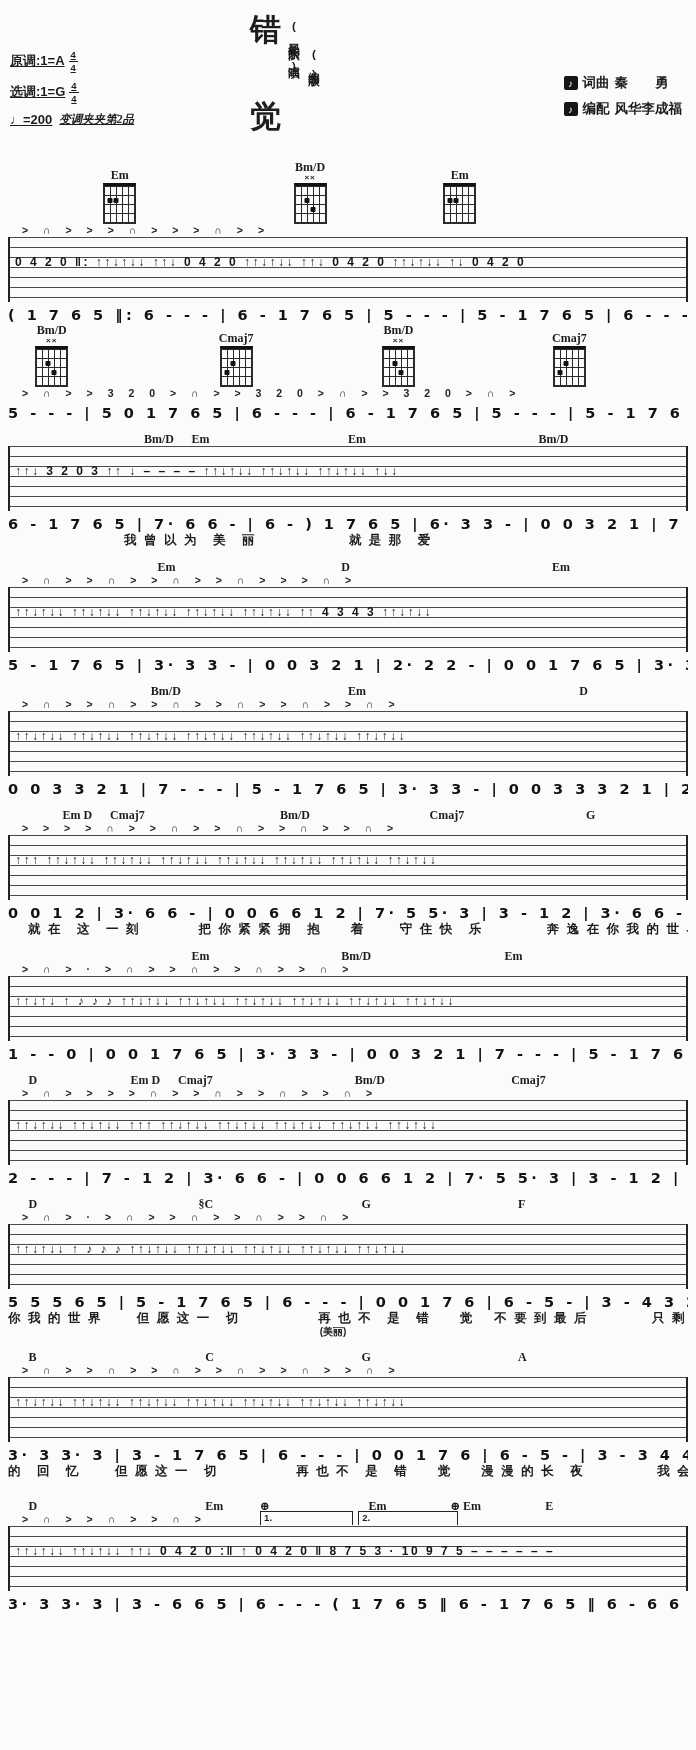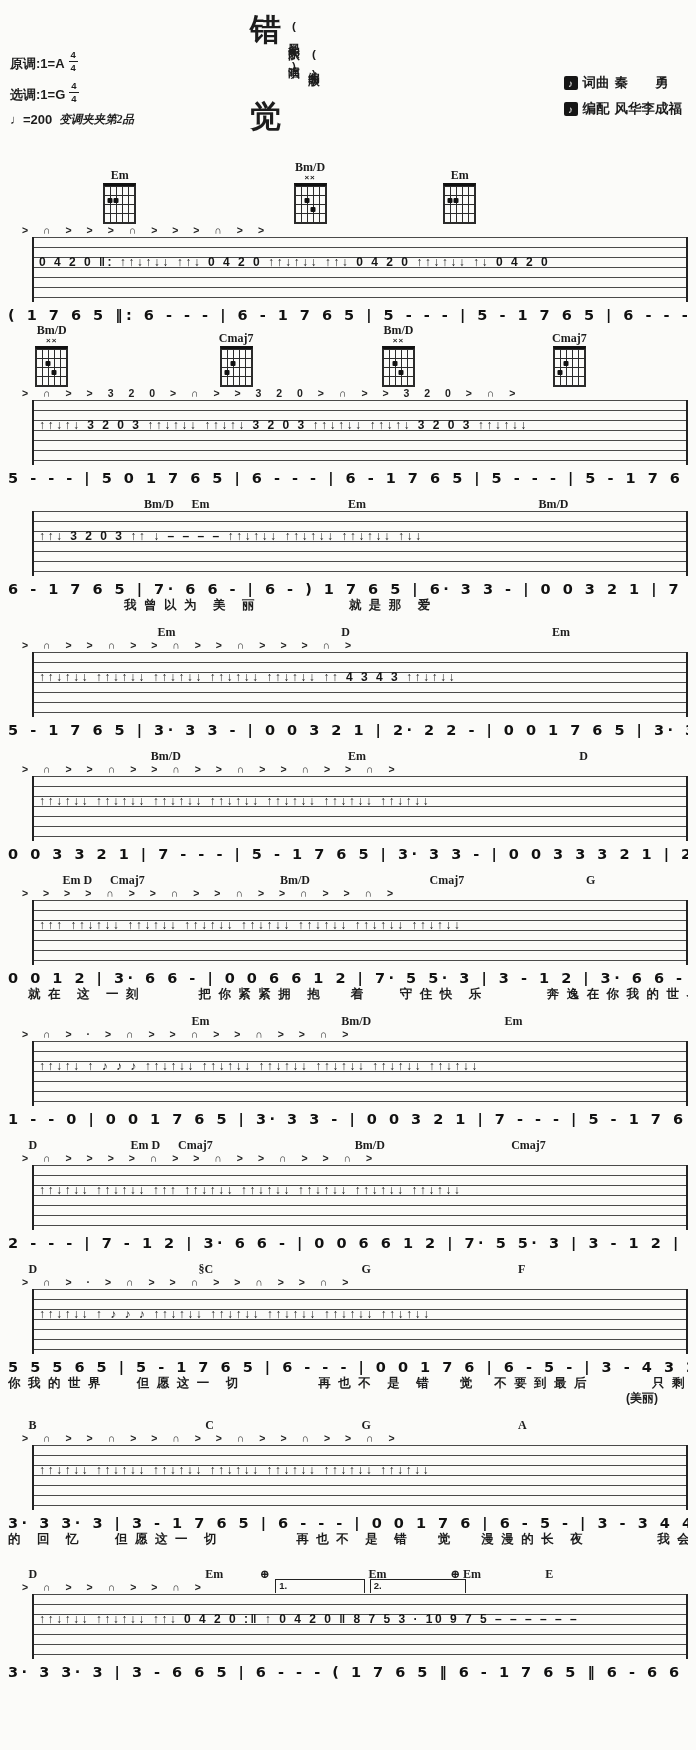--- a/index.html
+++ b/index.html
@@ -4,21 +4,21 @@
 <style>
   html,body{margin:0;padding:0;background:#e8e8e6;}
   .page{
     width:696px;height:1750px;margin:0 auto;position:relative;overflow:hidden;
     background:#fbfbf9;color:#1d1d1d;
     font-family:"Liberation Sans","DejaVu Sans",sans-serif;
   }
   
   .header{position:relative;height:160px;}
   .meta{position:absolute;left:10px;top:50px;font-weight:bold;font-size:13px;}
-  .meta-row{display:flex;align-items:flex-end;margin-bottom:8px;white-space:nowrap;}
+  .meta-row{display:flex;align-items:center;margin-bottom:8px;white-space:nowrap;text-decoration:underline;}
   .frac{display:inline-flex;flex-direction:column;font-size:9.5px;line-height:1.05;text-align:center;margin-left:4px;font-weight:bold;}
   .frac .top{border-bottom:1px solid #1d1d1d;padding:0 2px 1px;}
   .frac .bot{padding-top:1px;}
   .tempo-row{font-size:13px;}
   .capo{font-family:"Liberation Serif","DejaVu Serif",serif;font-style:italic;font-size:11.5px;margin-left:7px;font-weight:600;}
   .title-block{position:absolute;left:250px;top:14px;display:flex;align-items:flex-start;}
   .title-main{display:flex;flex-direction:column;gap:56px;font-size:31px;font-weight:bold;line-height:1;}
   .title-col{writing-mode:vertical-rl;text-orientation:upright;font-size:11.5px;font-weight:bold;letter-spacing:2px;margin-left:5px;margin-top:6px;height:140px;}
   .title-col.v2{margin-top:34px;height:110px;}
   .credits{position:absolute;right:14px;top:74px;font-size:13.5px;font-weight:bold;}
@@ -32,25 +32,25 @@
   .chord-name{font-size:12px;line-height:1.1;white-space:nowrap;font-family:"Liberation Serif","DejaVu Serif",serif;}
   .chord-marks{font-size:8px;line-height:1;letter-spacing:1px;height:8px;}
   .chord-grid{position:relative;display:block;width:31px;height:37px;margin-top:1px;
     border:1px solid #2b2b2b;border-top:3px solid #111;
     background:
       repeating-linear-gradient(to right,#2b2b2b 0 1px,transparent 1px 6px),
       repeating-linear-gradient(to bottom,#2b2b2b 0 1px,transparent 1px 9px);}
   .dot{position:absolute;width:5px;height:5px;background:#111;border-radius:1px;transform:translate(-50%,0);}
   .accents{height:13px;font-size:10.5px;font-weight:bold;letter-spacing:6px;white-space:nowrap;overflow:hidden;padding-left:14px;color:#222;}
   .staff{position:relative;height:65px;border-left:2px solid #222;border-right:2px solid #222;
-    background:repeating-linear-gradient(to bottom,#4a4a4a 0 1px,transparent 1px 10px);margin-left:24px;}
+    background:repeating-linear-gradient(to bottom,#4a4a4a 0 1px,transparent 1px 10px);}
   .tabline{position:absolute;inset:0;font-size:12px;font-weight:bold;line-height:51px;letter-spacing:2.5px;white-space:nowrap;overflow:hidden;padding-left:5px;color:#161616;}
   .jianpu{font-family:"DejaVu Sans",sans-serif;font-size:14.5px;font-weight:bold;letter-spacing:3.5px;white-space:nowrap;overflow:hidden;margin-top:5px;color:#111;}
   .lyrics{font-size:12.5px;font-weight:bold;letter-spacing:2px;white-space:nowrap;overflow:hidden;margin-top:0;}
-  .sysnote{text-align:right;font-size:12px;font-weight:bold;padding-right:30px;margin-top:-2px;}
+  .sysnote{text-align:center;font-size:10px;font-weight:bold;padding-right:30px;margin-top:-2px;}
   .volta{position:absolute;top:-15px;height:13px;border:1px solid #222;border-bottom:none;font-size:9.5px;font-weight:bold;padding:0 0 0 3px;line-height:12px;background:transparent;}
 </style>
 </head>
 <body>
 
 <div class="page">
 
   <div class="header">
     <div class="meta">
       <div class="meta-row">
@@ -155,23 +155,20 @@
       </div>
       <div class="chord" style="left:80%">
         <span class="chord-name">Cmaj7</span>
         <span class="chord-grid">
             <span class="dot" style="left: 6px; top: 21px;"></span>
             <span class="dot" style="left: 12px; top: 12px;"></span>
           </span>
       </div>
     </div>
     <div class="accents">&gt; ∩ &gt;    &gt;  3 2 0   &gt; ∩ &gt;    &gt;  3 2 0   &gt; ∩ &gt;    &gt;  3 2 0   &gt; ∩ &gt;</div>
-    <div class="staff">
-      <div class="tabline">↑↑↓↑↓ 3 2 0 3  ↑↑↓↑↓↓  ↑↑↓↑↓ 3 2 0 3  ↑↑↓↑↓↓  ↑↑↓↑↓ 3 2 0 3  ↑↑↓↑↓↓</div>
-    </div>
     <div class="jianpu">5 - - - | 5 0 1 7 6 5 | 6 - - - | 6 - 1 7 6 5 | 5 - - - | 5 - 1 7 6 5 | 6 - - -</div>
   </div>
 
   <div class="system">
     <div class="namerow">
       <div class="chord" style="left:20%">
           <span class="chord-name">Bm/D</span>
         </div>
       <div class="chord" style="left:27%">
           <span class="chord-name">Em</span>

